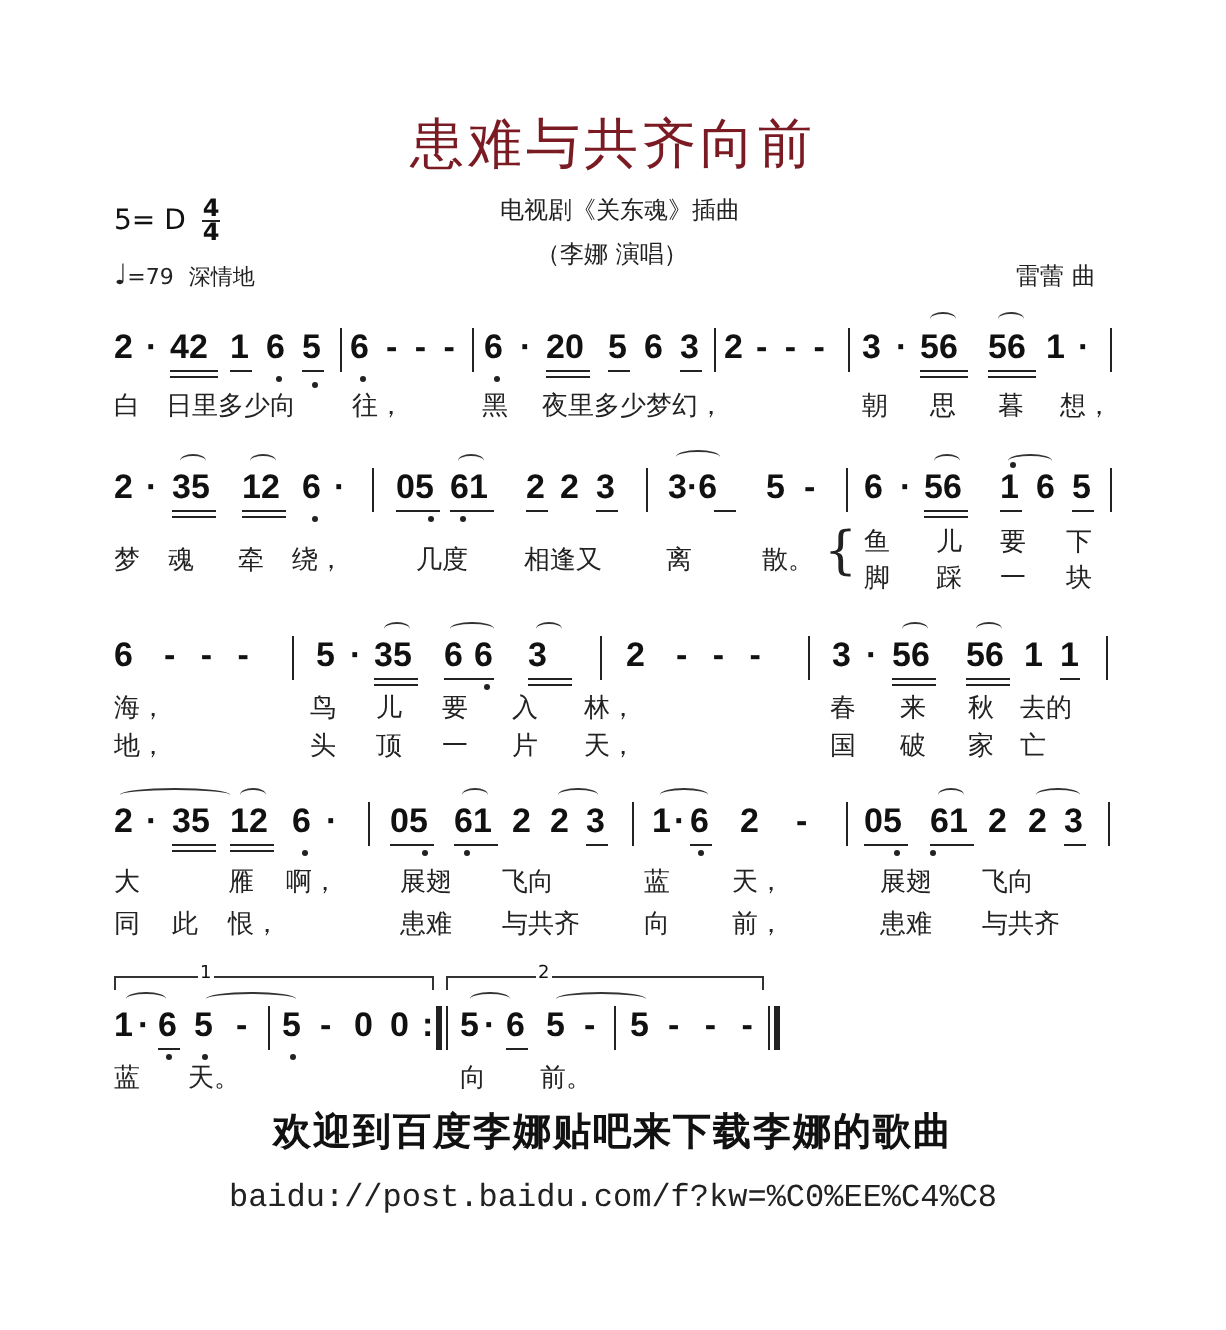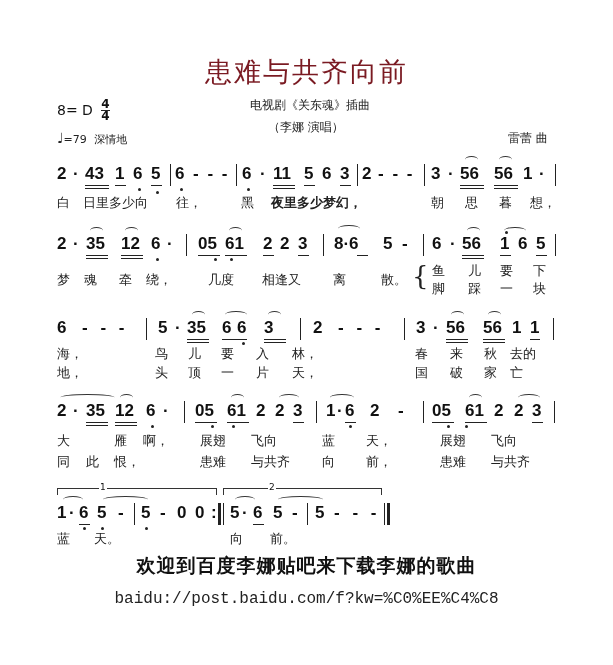--- a/index.html
+++ b/index.html
@@ -25,53 +25,53 @@
   .vnum { font-size:9px; background:#fff; padding:0 1px; }
 </style>
 </head>
 <body>
 
 <div class="abs title">患难与共齐向前</div>
 <div class="abs sub" style="left:250px;top:97px;">电视剧《关东魂》插曲</div>
 <div class="abs sub" style="left:268px;top:119px;">（李娜 演唱）</div>
 <div class="abs sub" style="left:508px;top:130px;">雷蕾 曲</div>
 <div class="abs key" style="left:57px;top:99px;">
-  <span>8= D</span>
+  <span>5= D</span>
   <span class="frac">
     <span style="display:block;border-bottom:1px solid #222;">4</span>
     <span style="display:block;">4</span>
   </span>
 </div>
 <div class="abs tempo" style="left:57px;top:130px;">
   <span style="font-size:14px;">♩</span><span>=79</span>
   <span style="margin-left:4px;">深情地</span>
 </div>
 
 <div>
   <span class="abs note" style="left:57px;top:164px;">2</span>
   <span class="abs note" style="left:73px;top:164px;">·</span>
-  <span class="abs note" style="left:85px;top:164px;">43</span>
+  <span class="abs note" style="left:85px;top:164px;">42</span>
   <span class="abs note" style="left:115px;top:164px;">1</span>
   <span class="abs note" style="left:133px;top:164px;">6</span>
   <span class="abs note" style="left:151px;top:164px;">5</span>
   <div class="ul1" style="left:85px;top:185px;width:24px;"></div>
     <div class="ul1" style="left:85px;top:188px;width:24px;"></div>
   <div class="ul1" style="left:115px;top:185px;width:11px;"></div>
   <div class="ul1" style="left:151px;top:185px;width:11px;"></div>
   <div class="dot" style="left:138px;top:188px;"></div>
     <div class="dot" style="left:156px;top:191px;"></div>
   <div class="bar" style="left:170px;top:164px;height:22px;"></div>
   <span class="abs note" style="left:175px;top:164px;">6</span>
   <div class="dot" style="left:180px;top:188px;"></div>
   <span class="abs note" style="left:193px;top:164px;letter-spacing:2px;">- - -</span>
   <div class="bar" style="left:236px;top:164px;height:22px;"></div>
   <span class="abs note" style="left:242px;top:164px;">6</span>
   <div class="dot" style="left:247px;top:188px;"></div>
   <span class="abs note" style="left:260px;top:164px;">·</span>
-  <span class="abs note" style="left:273px;top:164px;">11</span>
+  <span class="abs note" style="left:273px;top:164px;">20</span>
   <div class="ul1" style="left:273px;top:185px;width:22px;"></div>
     <div class="ul1" style="left:273px;top:188px;width:22px;"></div>
   <span class="abs note" style="left:304px;top:164px;">5</span>
   <div class="ul1" style="left:304px;top:185px;width:11px;"></div>
   <span class="abs note" style="left:322px;top:164px;">6</span>
   <span class="abs note" style="left:340px;top:164px;">3</span>
   <div class="ul1" style="left:340px;top:185px;width:11px;"></div>
   <div class="bar" style="left:357px;top:164px;height:22px;"></div>
   <span class="abs note" style="left:362px;top:164px;">2</span>
   <span class="abs note" style="left:378px;top:164px;letter-spacing:2px;">- - -</span>
@@ -88,21 +88,21 @@
     <div class="ul1" style="left:494px;top:188px;width:24px;"></div>
   <span class="abs note" style="left:523px;top:164px;">1</span>
   <span class="abs note" style="left:539px;top:164px;">·</span>
   <div class="bar" style="left:555px;top:164px;height:22px;"></div>
 </div>
 <div>
   <span class="abs lyric" style="left:57px;top:194px;">白</span>
   <span class="abs lyric" style="left:83px;top:194px;text-align:center;">日里多少向</span>
   <span class="abs lyric" style="left:176px;top:194px;">往，</span>
   <span class="abs lyric" style="left:241px;top:194px;">黑</span>
-  <span class="abs lyric" style="left:271px;top:194px;font-weight:bold;">夜里多少梦幻，</span>
+  <span class="abs lyric" style="left:271px;top:194px;">夜里多少梦幻，</span>
   <span class="abs lyric" style="left:431px;top:194px;">朝</span>
   <span class="abs lyric" style="left:465px;top:194px;">思</span>
   <span class="abs lyric" style="left:499px;top:194px;">暮</span>
   <span class="abs lyric" style="left:530px;top:194px;">想，</span>
 </div>
 
 <div>
   <span class="abs note" style="left:57px;top:234px;">2</span>
   <span class="abs note" style="left:73px;top:234px;">·</span>
   <span class="abs note" style="left:86px;top:234px;">35</span>
@@ -123,21 +123,21 @@
   <span class="abs note" style="left:225px;top:234px;">61</span>
   <div class="arc" style="left:229px;top:227px;width:13px;"></div>
   <div class="ul1" style="left:225px;top:255px;width:22px;"></div>
     <div class="dot" style="left:230px;top:258px;"></div>
   <span class="abs note" style="left:263px;top:234px;">2</span>
   <div class="ul1" style="left:263px;top:255px;width:11px;"></div>
   <span class="abs note" style="left:280px;top:234px;">2</span>
   <span class="abs note" style="left:298px;top:234px;">3</span>
   <div class="ul1" style="left:298px;top:255px;width:11px;"></div>
   <div class="bar" style="left:323px;top:234px;height:22px;"></div>
-  <span class="abs note" style="left:334px;top:234px;">8·6</span>
+  <span class="abs note" style="left:334px;top:234px;">3·6</span>
   <div class="arc" style="left:338px;top:225px;width:22px;"></div>
   <div class="ul1" style="left:357px;top:255px;width:11px;"></div>
   <span class="abs note" style="left:383px;top:234px;">5</span>
   <span class="abs note" style="left:402px;top:234px;">-</span>
   <div class="bar" style="left:423px;top:234px;height:22px;"></div>
   <span class="abs note" style="left:432px;top:234px;">6</span>
   <span class="abs note" style="left:450px;top:234px;">·</span>
   <span class="abs note" style="left:462px;top:234px;">56</span>
   <div class="arc" style="left:467px;top:227px;width:13px;"></div>
   <div class="ul1" style="left:462px;top:255px;width:22px;"></div>

